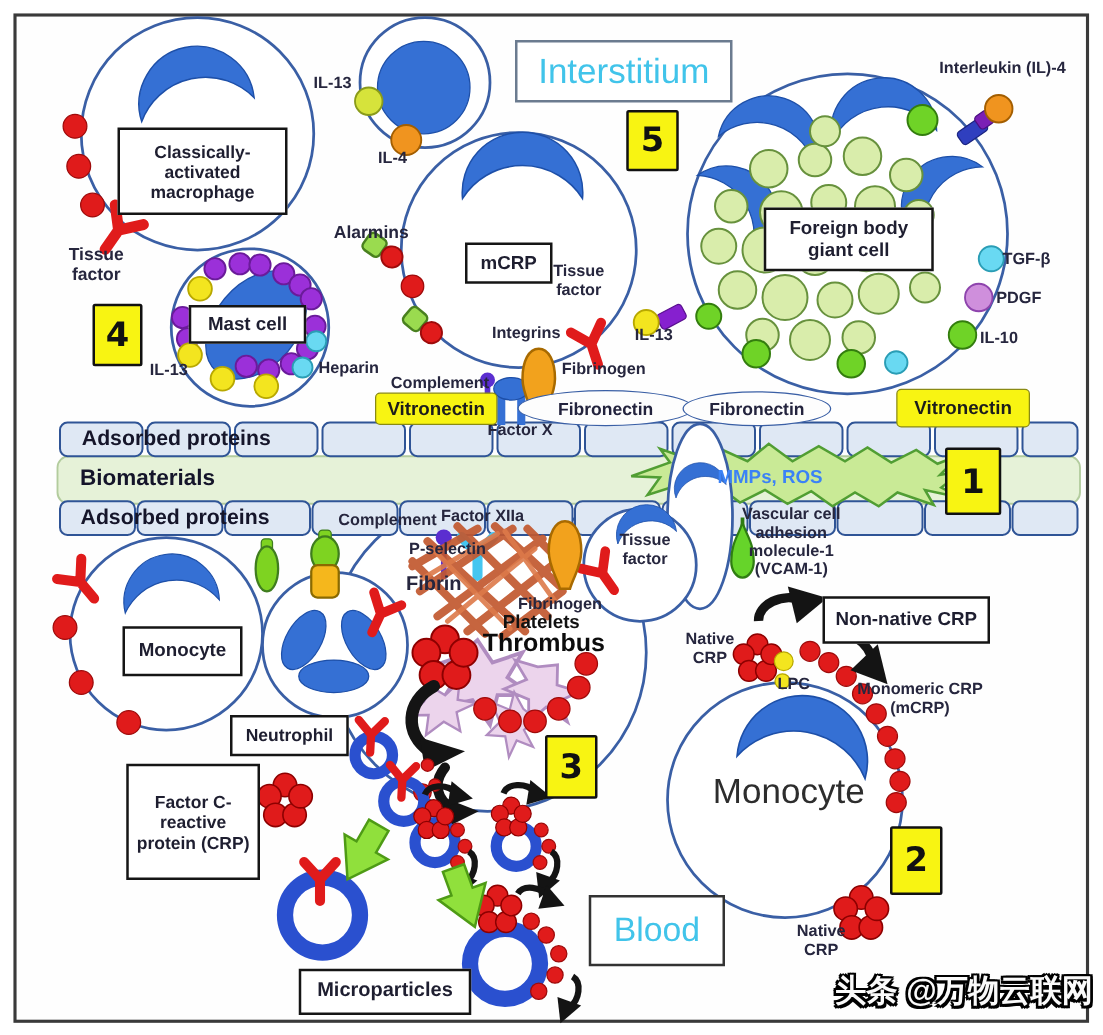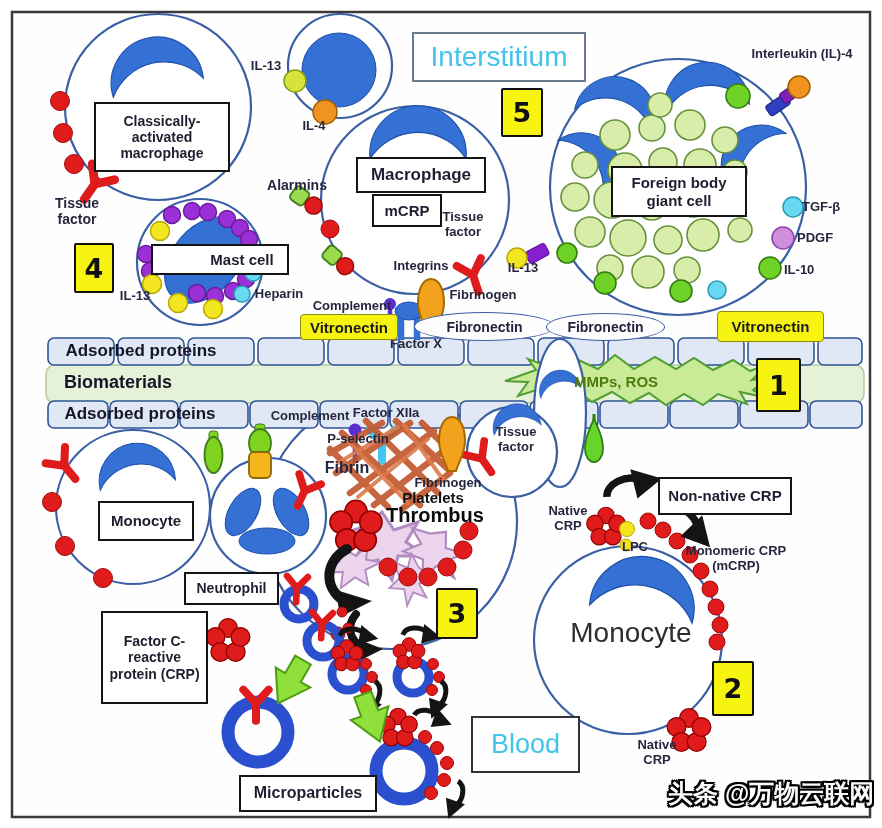--- a/index.html
+++ b/index.html
@@ -379,22 +379,21 @@
   <span class="cyan-title" style="font-size:28px;">Interstitium</span>
 </div>
 
 <div class="num" style="left:501px;top:88px;width:38px;height:45px;">5</div>
 <div class="num" style="left:74px;top:243px;width:36px;height:46px;">4</div>
 <div class="num" style="left:756px;top:358px;width:41px;height:50px;">1</div>
 <div class="num" style="left:436px;top:588px;width:38px;height:47px;">3</div>
 <div class="num" style="left:712px;top:661px;width:38px;height:51px;">2</div>
 
 <div class="wbox" style="left:94px;top:89px;width:132px;height:66px;margin-top:13px;">Classically-activated macrophage</div>
-<div class="wbox" style="left:151px;top:244px;width:90px;height:27px;font-size:15px;padding-left:44px;">Mast cell</div>
-<div class="wbox" style="left:356px;top:157px;width:126px;height:32px;font-size:17px;">Macrophage</div>
+<div class="wbox" style="left:151px;top:244px;width:90px;height:27px;font-size:15px;">Mast cell</div>
 <div class="wbox" style="left:338px;top:194px;width:66px;height:29px;font-size:15px;margin-left:34px;">mCRP</div>
 <div class="wbox" style="left:611px;top:166px;width:132px;height:47px;font-size:15px;">Foreign body giant cell</div>
 <div class="wbox" style="left:98px;top:501px;width:92px;height:36px;font-size:15px;">Monocyte</div>
 <div class="wbox" style="left:184px;top:572px;width:91px;height:29px;">Neutrophil</div>
 <div class="wbox" style="left:658px;top:477px;width:130px;height:34px;font-size:15px;">Non-native CRP</div>
 <div class="wbox" style="left:101px;top:611px;width:103px;height:89px;">Factor C-reactive protein (CRP)</div>
 <div class="wbox" style="left:239px;top:775px;width:134px;height:33px;font-size:16px;">Microparticles</div>
 <div class="wbox" style="left:471px;top:716px;width:105px;height:53px;border-color:#333;">
   <span class="cyan-title" style="font-size:27px;">Blood</span>
 </div>
@@ -412,22 +411,23 @@
 <div class="lbl" style="left:746px;top:47px;width:112px;">Interleukin (IL)-4</div>
 <div class="lbl" style="left:802px;top:200px;width:58px;text-align:left;">TGF-β</div>
 <div class="lbl" style="left:797px;top:231px;width:52px;text-align:left;">PDGF</div>
 <div class="lbl" style="left:784px;top:263px;width:50px;text-align:left;">IL-10</div>
 <div class="lbl" style="left:385px;top:259px;width:72px;">Integrins</div>
 <div class="lbl" style="left:304px;top:299px;width:96px;">Complement</div>
 <div class="lbl" style="left:443px;top:288px;width:80px;">Fibrinogen</div>
 <div class="lbl" style="left:386px;top:337px;width:60px;">Factor X</div>
 <div class="lbl" style="left:52px;top:341px;width:178px;font-size:17px;color:#15152a;">Adsorbed proteins</div>
 <div class="lbl" style="left:64px;top:372px;width:142px;font-size:18px;text-align:left;color:#15152a;">Biomaterials</div>
-<div class="lbl" style="left:564px;top:373px;width:104px;font-size:15px;color:#4d7c0f;">MMPs, ROS</div>
+<div class="lbl" style="left:564px;top:373px;width:104px;font-size:15px;color:#3b82f6;">MMPs, ROS</div>
 <div class="lbl" style="left:48px;top:404px;width:184px;font-size:17px;color:#15152a;">Adsorbed proteins</div>
+<div class="lbl" style="left:579px;top:404px;width:108px;">Vascular cell adhesion molecule-1 (VCAM-1)</div>
 <div class="lbl" style="left:262px;top:409px;width:96px;">Complement</div>
 <div class="lbl" style="left:270px;top:432px;width:80px;padding-left:48px;">P-selectin</div>
 <div class="lbl" style="left:341px;top:406px;width:90px;">Factor XIIa</div>
 <div class="lbl" style="left:316px;top:459px;width:62px;font-size:16px;">Fibrin</div>
 <div class="lbl" style="left:406px;top:476px;width:84px;">Fibrinogen</div>
 <div class="lbl" style="left:392px;top:489px;width:82px;font-size:15px;font-weight:700;color:#111;">Platelets</div>
 <div class="lbl" style="left:374px;top:504px;width:122px;font-size:20px;font-weight:700;color:#0c0c0c;">Thrombus</div>
 <div class="lbl" style="left:486px;top:425px;width:60px;">Tissue factor</div>
 <div class="lbl" style="left:539px;top:504px;width:58px;">Native CRP</div>
 <div class="lbl" style="left:612px;top:540px;width:46px;">LPC</div>

